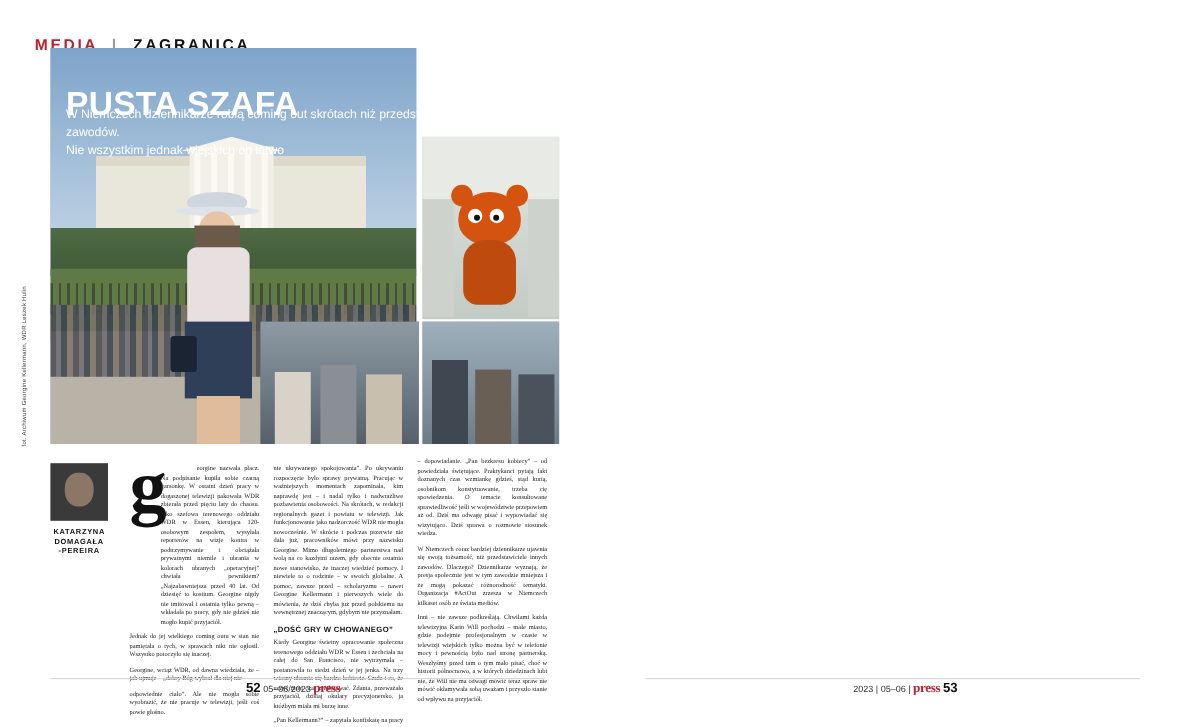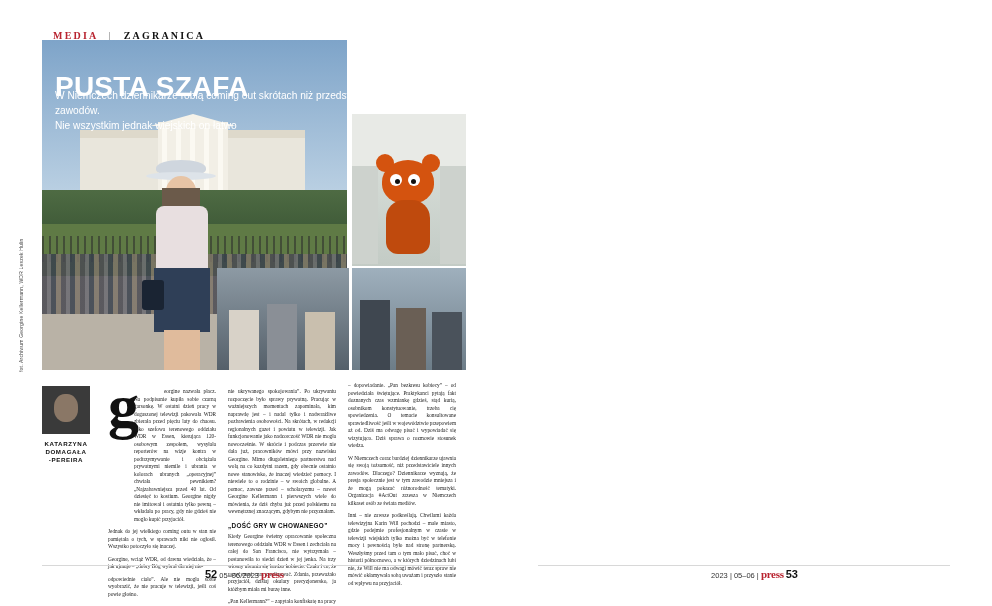--- a/index.html
+++ b/index.html
@@ -3,21 +3,21 @@
 <meta charset="utf-8">
 <style>
   html,body{margin:0;padding:0;background:#ffffff;}
   body{width:992px;height:606px;overflow:hidden;font-family:"Liberation Serif",serif;color:#111;}
   .page{position:relative;width:992px;height:606px;background:#ffffff;}
 
   
   .left-page{position:absolute;left:0;top:0;width:496px;height:606px;background:#ffffff;}
   .right-page{position:absolute;left:496px;top:0;width:496px;height:606px;background:#ffffff;}
 
-  .kicker{position:absolute;left:53px;top:30px;font-family:Liberation Serif, serif;font-size:10px;letter-spacing:2.2px;font-weight:700;color:#b8232f;}
+  .kicker{position:absolute;left:29px;top:30px;font-family:Liberation Sans, sans-serif;font-size:13px;letter-spacing:2.2px;font-weight:700;color:#b8232f;}
   .kicker .sep{color:#999;margin:0 6px;}
   .kicker .k2{color:#111;}
 
   .headline{position:absolute;left:55px;top:52px;font-family:"Liberation Sans",sans-serif;font-size:28px;font-weight:700;color:#ffffff;letter-spacing:.2px;}
   .deck{position:absolute;left:55px;top:88px;width:410px;font-family:"Liberation Sans",sans-serif;font-size:10.2px;line-height:15px;color:#ffffff;font-weight:400;}
 
   .photo-main{position:absolute;left:42px;top:40px;width:305px;height:330px;overflow:hidden;background:#9fb6cf;}
   .sky{position:absolute;left:0;top:0;width:100%;height:150px;background:linear-gradient(#7ea4c9,#b9cfe2);}
   .wh{position:absolute;left:38px;top:96px;width:225px;height:72px;background:#e9e6dc;border-top:2px solid #d8d4c6;}
   .wh .portico{position:absolute;left:78px;top:-16px;width:70px;height:88px;background:#f2efe6;}

